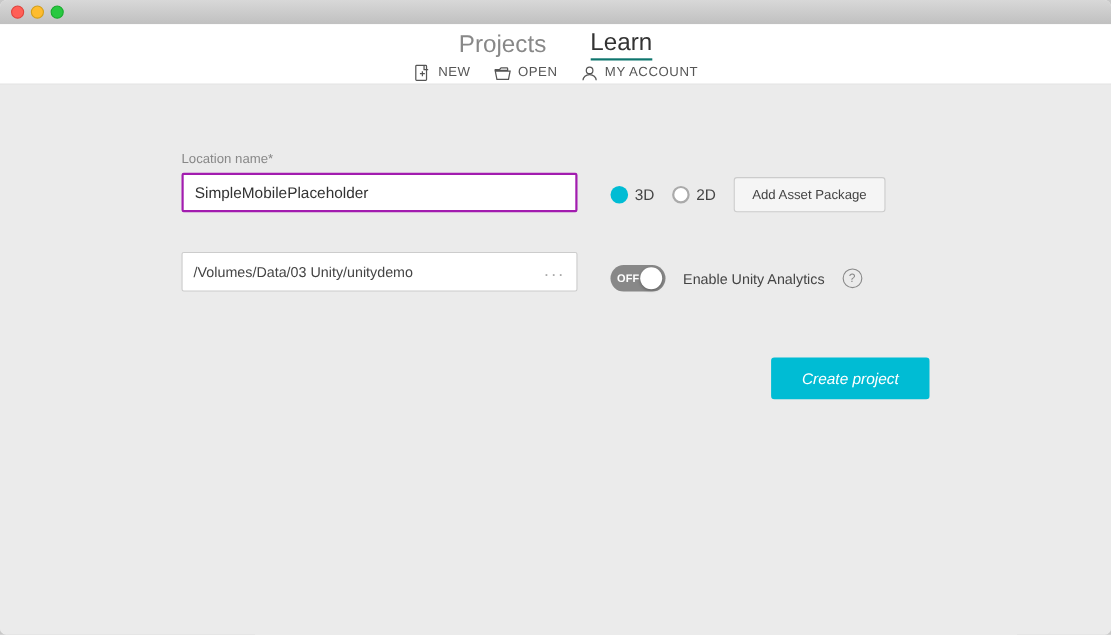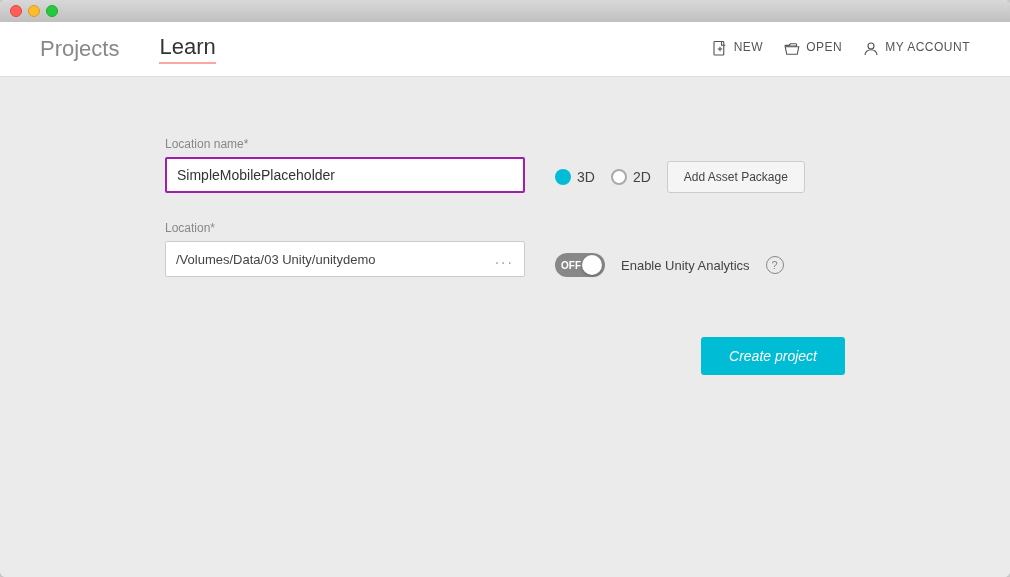--- a/index.html
+++ b/index.html
@@ -49,20 +49,21 @@
 
     
     .header {
       height: 55px;
       background: #ffffff;
       border-bottom: 1px solid #ddd;
       display: flex;
       align-items: center;
       padding: 0 40px;
       flex-shrink: 0;
+      flex-direction: column;
     }
 
     .header-left {
       display: flex;
       align-items: center;
       gap: 0;
       flex: 1;
     }
 
     .nav-projects {
@@ -71,21 +72,21 @@
       color: #888;
       cursor: pointer;
       margin-right: 20px;
     }
 
     .nav-learn {
       font-size: 22px;
       font-weight: 300;
       color: #333;
       cursor: pointer;
-      border-bottom: 2px solid #fca5a5;
+      border-bottom: 2px solid #0f766e;
       padding-bottom: 2px;
     }
 
     .header-right {
       display: flex;
       align-items: center;
       gap: 20px;
     }
 
     .header-btn {
@@ -361,21 +362,20 @@
               <span class="radio-empty"></span>
               <span class="radio-label">2D</span>
             </div>
             <button class="btn-asset">Add Asset Package</button>
           </div>
         </div>
       </div>
 
       <div style="display:flex; gap:30px; align-items:flex-end; margin-bottom:28px;">
         <div class="form-left">
-          <div class="form-label">Location*</div>
           <div class="location-box">
             <span style="font-size:13px;color:#444;">/Volumes/Data/03 Unity/unitydemo</span>
             <span class="location-dots">...</span>
           </div>
         </div>
         <div style="padding-top:20px;">
           <div class="analytics-row">
             <div class="toggle-switch">
               <span class="toggle-text">OFF</span>
               <div class="toggle-knob"></div>

